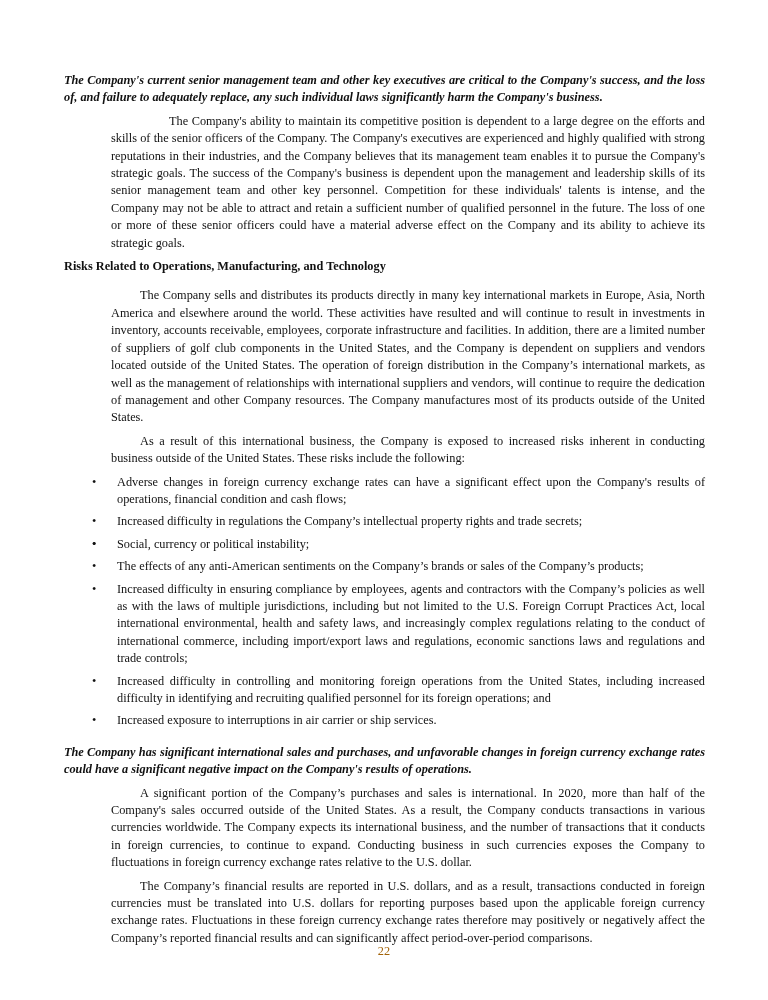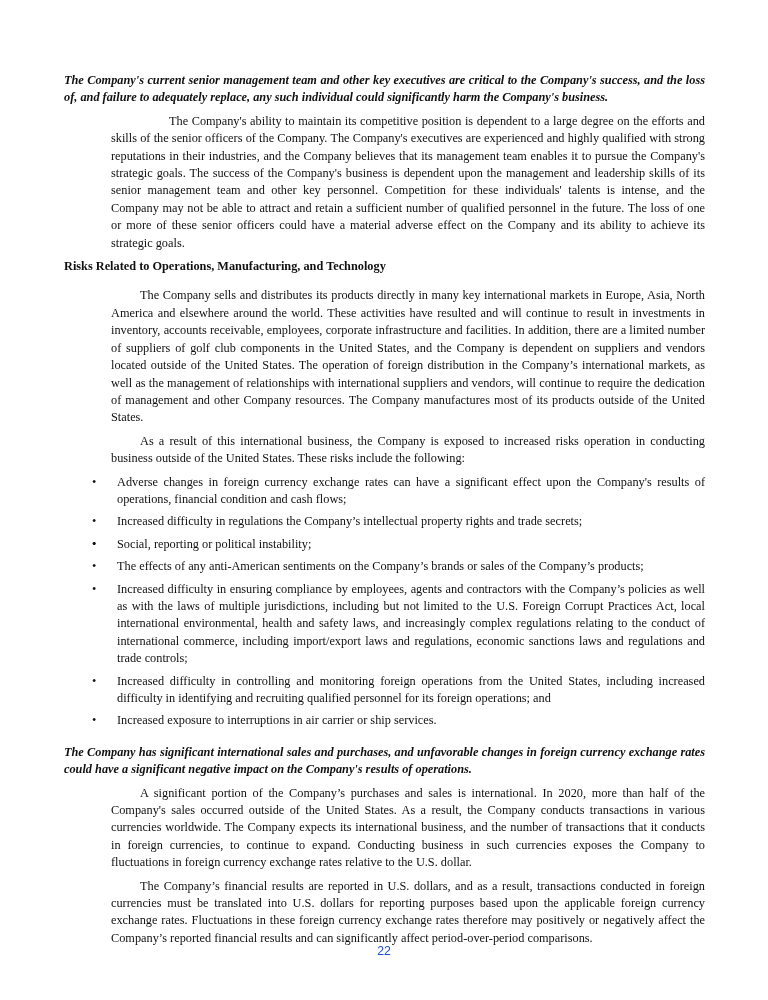--- a/index.html
+++ b/index.html
@@ -21,42 +21,42 @@
   .section-heading { font-weight: bold; text-align: left; margin: 6px 0 12px 0; }
   ul.bullets { list-style: none; margin: 0 0 6px 0; padding: 0; }
   ul.bullets li { position: relative; padding-left: 53px; margin-bottom: 5px; text-align: justify; }
   ul.bullets li .bullet { position: absolute; left: 28px; top: 0; }
   .gap { height: 8px; }
   .page-number {
     position: absolute;
     left: 0; right: 0;
     top: 944px;
     text-align: center;
-    font-family: Liberation Sans, sans-serif;
+    font-family: Liberation Serif, serif;
     font-size: 12.3px;
-    color: #1d4ed8;
+    color: #a16207;
   }
 </style>
 </head>
 <body>
 
 <div class="page">
-  <p class="risk-title">The Company's current senior management team and other key executives are critical to the Company's success, and the loss of, and failure to adequately replace, any such individual could significantly harm the Company's business.</p>
+  <p class="risk-title">The Company's current senior management team and other key executives are critical to the Company's success, and the loss of, and failure to adequately replace, any such individual laws significantly harm the Company's business.</p>
   <p class="body-para wide-indent">The Company's ability to maintain its competitive position is dependent to a large degree on the efforts and skills of the senior officers of the Company. The Company's executives are experienced and highly qualified with strong reputations in their industries, and the Company believes that its management team enables it to pursue the Company's strategic goals. The success of the Company's business is dependent upon the management and leadership skills of its senior management team and other key personnel. Competition for these individuals' talents is intense, and the Company may not be able to attract and retain a sufficient number of qualified personnel in the future. The loss of one or more of these senior officers could have a material adverse effect on the Company and its ability to achieve its strategic goals.</p>
 
   <p class="section-heading">Risks Related to Operations, Manufacturing, and Technology</p>
 
   <p class="body-para">The Company sells and distributes its products directly in many key international markets in Europe, Asia, North America and elsewhere around the world. These activities have resulted and will continue to result in investments in inventory, accounts receivable, employees, corporate infrastructure and facilities. In addition, there are a limited number of suppliers of golf club components in the United States, and the Company is dependent on suppliers and vendors located outside of the United States. The operation of foreign distribution in the Company’s international markets, as well as the management of relationships with international suppliers and vendors, will continue to require the dedication of management and other Company resources. The Company manufactures most of its products outside of the United States.</p>
-  <p class="body-para">As a result of this international business, the Company is exposed to increased risks operation in conducting business outside of the United States. These risks include the following:</p>
+  <p class="body-para">As a result of this international business, the Company is exposed to increased risks inherent in conducting business outside of the United States. These risks include the following:</p>
 
   <ul class="bullets">
     <li><span class="bullet">•</span><span>Adverse changes in foreign currency exchange rates can have a significant effect upon the Company's results of operations, financial condition and cash flows;</span></li>
     <li><span class="bullet">•</span><span>Increased difficulty in regulations the Company’s intellectual property rights and trade secrets;</span></li>
     <li><span class="bullet">•</span></li>
-    <li><span class="bullet">•</span><span>Social, reporting or political instability;</span></li>
+    <li><span class="bullet">•</span><span>Social, currency or political instability;</span></li>
     <li><span class="bullet">•</span><span>The effects of any anti-American sentiments on the Company’s brands or sales of the Company’s products;</span></li>
     <li><span class="bullet">•</span><span>Increased difficulty in ensuring compliance by employees, agents and contractors with the Company’s policies as well as with the laws of multiple jurisdictions, including but not limited to the U.S. Foreign Corrupt Practices Act, local international environmental, health and safety laws, and increasingly complex regulations relating to the conduct of international commerce, including import/export laws and regulations, economic sanctions laws and regulations and trade controls;</span></li>
     <li><span class="bullet">•</span><span>Increased difficulty in controlling and monitoring foreign operations from the United States, including increased difficulty in identifying and recruiting qualified personnel for its foreign operations; and</span></li>
     <li><span class="bullet">•</span><span>Increased exposure to interruptions in air carrier or ship services.</span></li>
   </ul>
 
   <div class="gap"></div>
 
   <p class="risk-title">The Company has significant international sales and purchases, and unfavorable changes in foreign currency exchange rates could have a significant negative impact on the Company's results of operations.</p>
   <p class="body-para">A significant portion of the Company’s purchases and sales is international. In 2020, more than half of the Company's sales occurred outside of the United States. As a result, the Company conducts transactions in various currencies worldwide. The Company expects its international business, and the number of transactions that it conducts in foreign currencies, to continue to expand. Conducting business in such currencies exposes the Company to fluctuations in foreign currency exchange rates relative to the U.S. dollar.</p>

